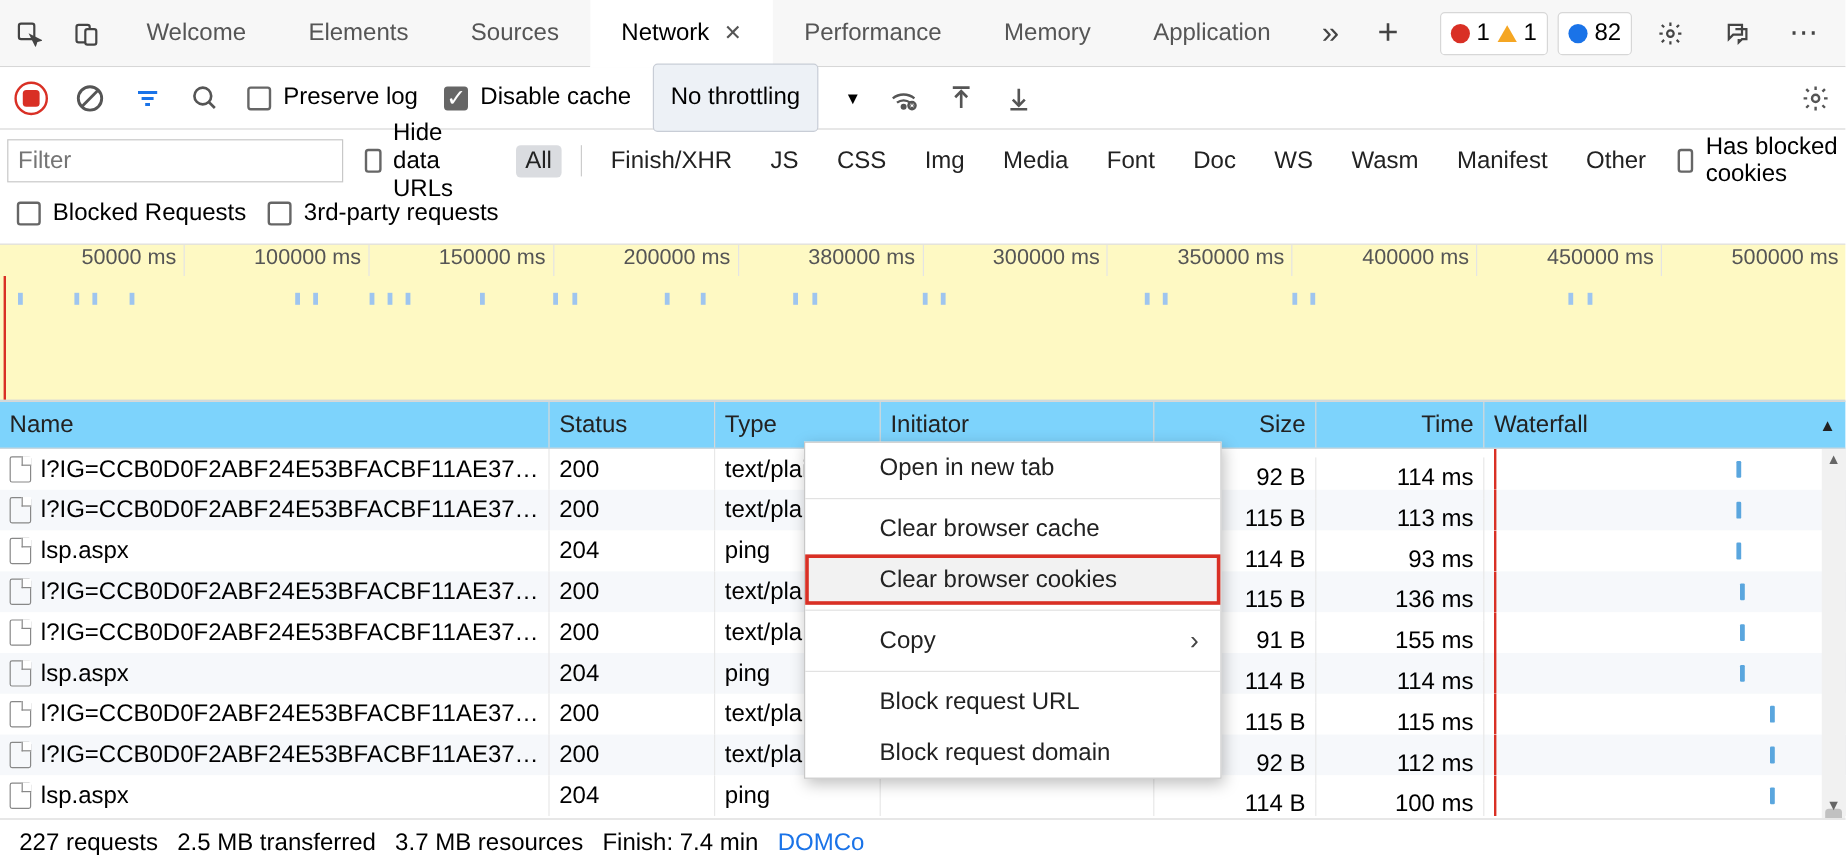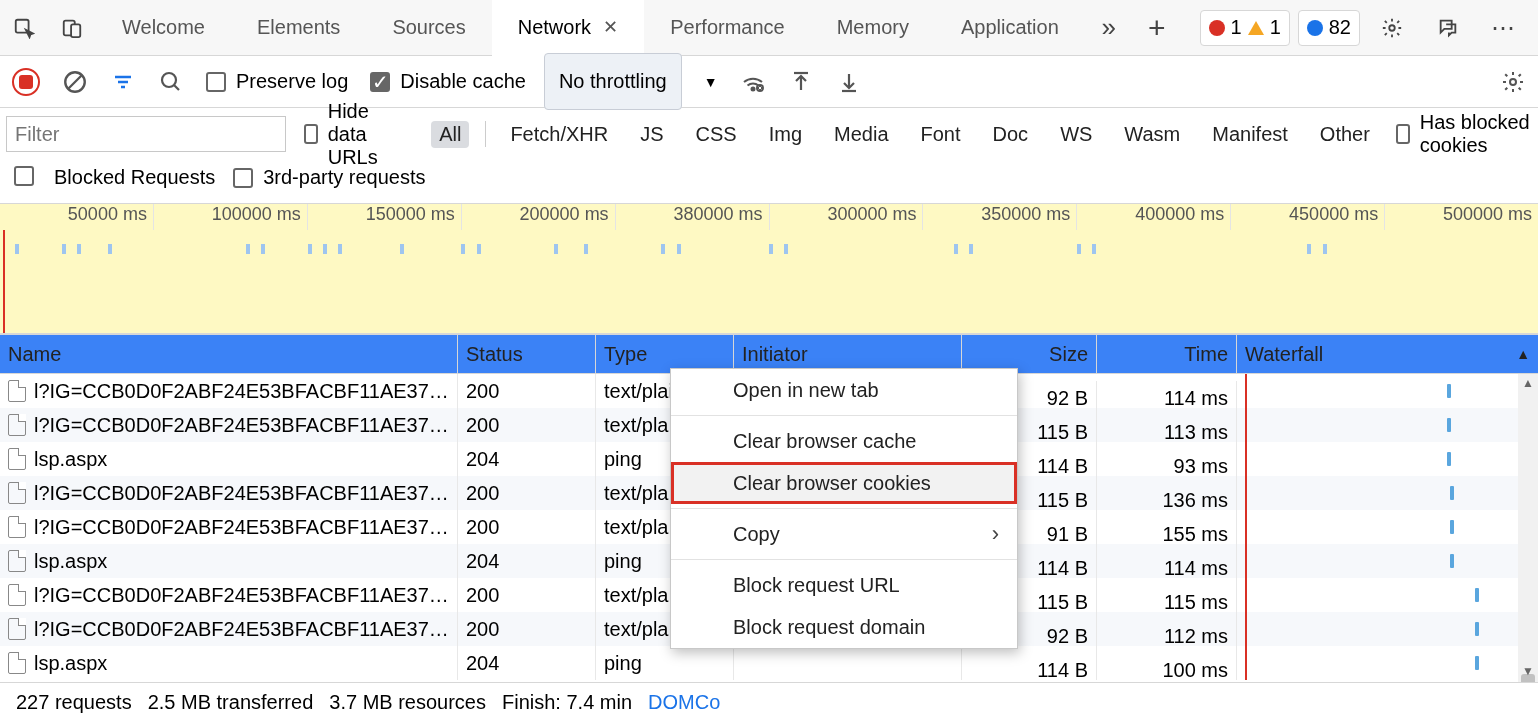--- a/index.html
+++ b/index.html
@@ -44,21 +44,21 @@
   .overview { height:130px; border-bottom:1px solid #d7d7d7; position:relative; background:#fef9c3; }
   .ov-ticks { display:flex; height:26px; }
   .ov-tick { flex:1; text-align:right; padding-right:6px; font-size:18px; color:#555; border-right:1px solid #e4e4e4; }
   .ov-tick:last-child { border-right:none; }
   .ov-body { position:absolute; left:0; right:0; top:26px; bottom:0; }
   .ov-body .redline { position:absolute; left:3px; top:0; bottom:0; width:2px; background:#d93025; }
   .ov-blip { position:absolute; top:14px; width:4px; height:10px; background:#9ec5ef; }
 
   
   .tablewrap { position:relative; height: calc(722px - 56px - 52px - 50px - 46px - 130px - 40px); }
-  .thead { display:flex; height:40px; background:#3b82f6; border-top:1px solid #d7d7d7; border-bottom:1px solid #d7d7d7;}
+  .thead { display:flex; height:40px; background:#7dd3fc; border-top:1px solid #d7d7d7; border-bottom:1px solid #d7d7d7;}
   .th { display:flex; align-items:center; padding:0 8px; border-right:1px solid #d7d7d7; font-size:20px; color:#222;}
   .th:last-child{border-right:none;}
   .c-name{width:458px;} .c-status{width:138px;} .c-type{width:138px;} .c-init{width:228px;} .c-size{width:135px; justify-content:flex-end;} .c-time{width:140px; justify-content:flex-end;} .c-wf{flex:1; position:relative;}
   .th.c-wf .sort { margin-left:auto; font-size:14px; }
 
   .tbody { overflow:auto; }
   .tr { display:flex; height:34px; align-items:center; font-size:20px; }
   .tr:nth-child(odd){ background:#fff; }
   .tr:nth-child(even){ background:#f6f8fb; }
   .td { padding:0 8px; border-right:1px solid #e8e8e8; height:100%; display:flex; align-items:center; overflow:hidden; white-space:nowrap; text-overflow:ellipsis;}
@@ -226,39 +226,39 @@
 
 <div class="filterbar" style="height:50px;">
   <input class="filter-input" placeholder="Filter" style="">
   <label style="display:flex;align-items:center;gap:10px;">
     <span class="chk"></span>
     <span>Hide data URLs</span>
   </label>
   <div id="ftypes" style="display:flex;align-items:center;gap:16px;">
       <span class="ftype active">All</span>
       <span class="sep-v"></span>
-      <span class="ftype">Fetch/XHR</span>
+      <span class="ftype">Finish/XHR</span>
       <span class="ftype">JS</span>
       <span class="ftype">CSS</span>
       <span class="ftype">Img</span>
       <span class="ftype">Media</span>
       <span class="ftype">Font</span>
       <span class="ftype">Doc</span>
       <span class="ftype">WS</span>
       <span class="ftype">Wasm</span>
       <span class="ftype">Manifest</span>
       <span class="ftype">Other</span>
     </div>
   <label style="display:flex;align-items:center;gap:10px;">
     <span class="chk"></span>
     <span>Has blocked cookies</span>
   </label>
 </div>
 <div class="filterbar2" style="height:46px;">
-  <label style="display:flex;gap:20px;">
+  <label style="display:flex;align-items:center;gap:10px;">
     <span class="chk"></span>
     <span>Blocked Requests</span>
   </label>
   <label style="display:flex;align-items:center;gap:10px;">
     <span class="chk"></span>
     <span>3rd-party requests</span>
   </label>
 </div>
 
 <div class="overview">

